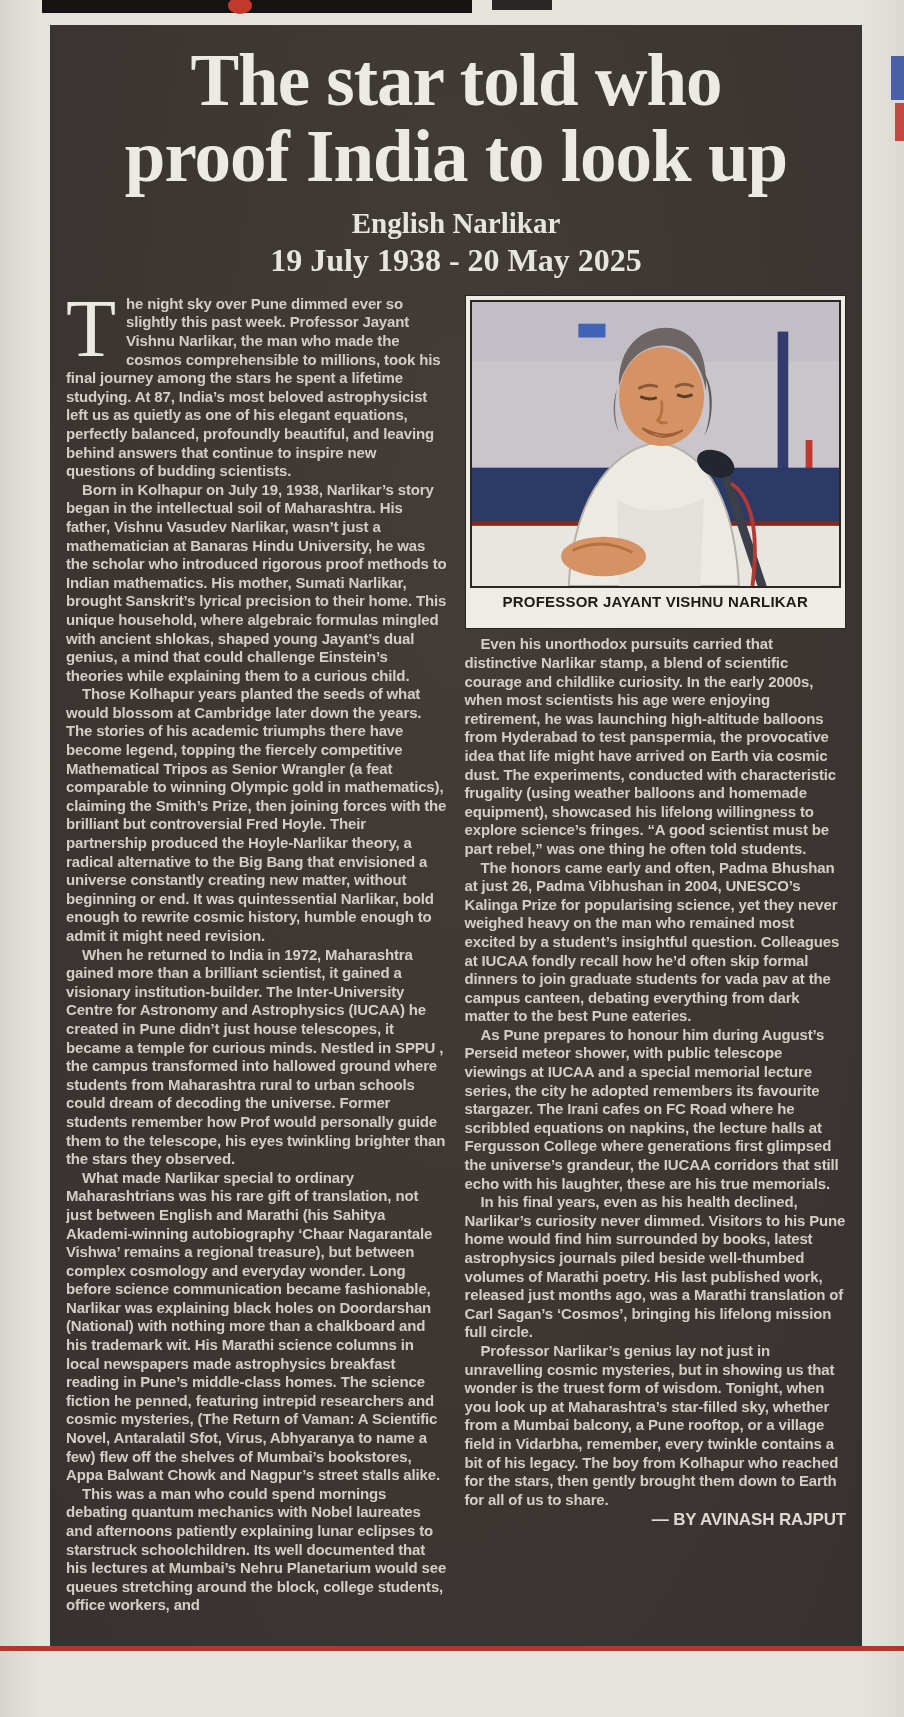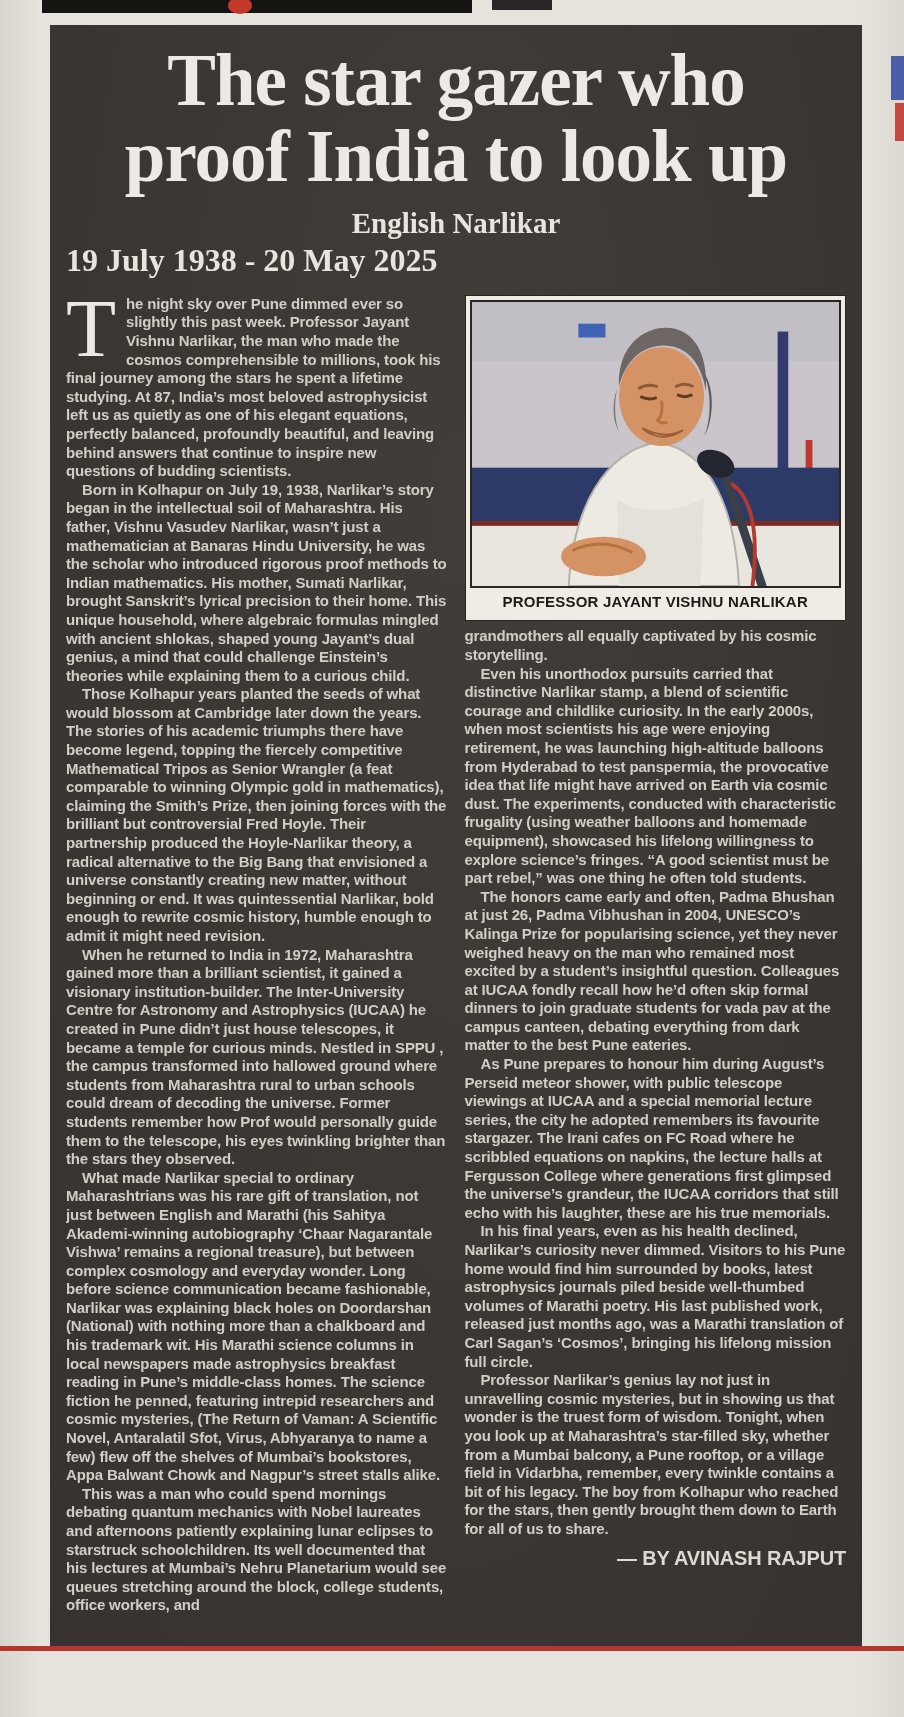--- a/index.html
+++ b/index.html
@@ -28,53 +28,53 @@
     font-family:"Liberation Serif", serif; font-weight:bold;
     font-size:73px; line-height:1.04; letter-spacing:-1px;
     text-align:center; color:#edeae5; margin-top:8px;
   }
   .sub-name {
     font-family:"Liberation Serif", serif; font-weight:bold;
     font-size:29px; text-align:center; color:#e8e4de; margin-top:12px;
   }
   .sub-dates {
     font-family:"Liberation Serif", serif; font-weight:bold;
-    font-size:32px; color:#e8e4de; margin-top:2px;
+    font-size:32px; text-align:center; color:#e8e4de; margin-top:2px;
   }
   .columns { display:flex; gap:17px; margin-top:16px; height:1388px; overflow:hidden; }
   .col { width:50%; font-size:15px; line-height:18.6px; font-weight:700; letter-spacing:-0.15px; color:#d3cdc6; }
   .col p { margin:0; }
   .col p.indent { text-indent:16px; }
   .dropcap {
     float:left; font-family:"Liberation Serif", serif; font-weight:400;
     font-size:82px; line-height:60px; padding:4px 10px 4px 0; color:#ece8e2;
   }
   .photo-frame {
-    background:#efece5; padding:5px 5px 4px 5px; margin:4px 0 8px 0;
+    background:#efece5; padding:5px 5px 12px 5px; margin:4px 0 8px 0;
     box-shadow:0 0 0 1px #28241f inset;
   }
   .photo-frame svg { display:block; border:2px solid #2a2622; box-sizing:border-box; width:100%; height:288px; }
   .photo-caption {
     text-align:center; font-weight:700; font-size:15px; letter-spacing:0.2px;
     color:#1d1a17; padding:5px 0 6px 0; background:#efece5;
   }
-  .byline { text-align:right; font-weight:700; font-size:20px; color:#ded9d3; margin-top:10px; }
+  .byline { text-align:right; font-weight:700; font-size:17px; color:#ded9d3; margin-top:2px; }
 </style>
 </head>
 <body>
 
 <div class="scan-top-bar"></div>
 <div class="red-dot"></div>
 <div class="scan-top-stub"></div>
 <div class="artifact-blue"></div>
 <div class="artifact-red"></div>
 
 <div class="article-block">
   <div class="headline">
-    <div>The star gazer who</div>
+    <div>The star told who</div>
     <div>proof India to look up</div>
   </div>
   <div class="sub-name">English Narlikar</div>
   <div class="sub-dates">19 July 1938 - 20 May 2025</div>
 
   <div class="columns">
     <div class="col">
       <p><span class="dropcap">T</span><span>he night sky over Pune dimmed ever so slightly this past week. Professor Jayant Vishnu Narlikar, the man who made the cosmos comprehensible to millions, took his final journey among the stars he spent a lifetime studying. At 87, India’s most beloved astrophysicist left us as quietly as one of his elegant equations, perfectly balanced, profoundly beautiful, and leaving behind answers that continue to inspire new questions of budding scientists.</span></p>
       <p class="indent">Born in Kolhapur on July 19, 1938, Narlikar’s story began in the intellectual soil of Maharashtra. His father, Vishnu Vasudev Narlikar, wasn’t just a mathematician at Banaras Hindu University, he was the scholar who introduced rigorous proof methods to Indian mathematics. His mother, Sumati Narlikar, brought Sanskrit’s lyrical precision to their home. This unique household, where algebraic formulas mingled with ancient shlokas, shaped young Jayant’s dual genius, a mind that could challenge Einstein’s theories while explaining them to a curious child.</p>
       <p class="indent">Those Kolhapur years planted the seeds of what would blossom at Cambridge later down the years. The stories of his academic triumphs there have become legend, topping the fiercely competitive Mathematical Tripos as Senior Wrangler (a feat comparable to winning Olympic gold in mathematics), claiming the Smith’s Prize, then joining forces with the brilliant but controversial Fred Hoyle. Their partnership produced the Hoyle-Narlikar theory, a radical alternative to the Big Bang that envisioned a universe constantly creating new matter, without beginning or end. It was quintessential Narlikar, bold enough to rewrite cosmic history, humble enough to admit it might need revision.</p>
@@ -108,21 +108,20 @@
           <path d="M196,100 q2,14 -4,20 q4,4 10,2" stroke="#b5713f" stroke-width="3" fill="none"></path>
           <path d="M176,128 q20,16 42,2 q-18,10 -42,-2 Z" fill="#fdfbf7" stroke="#9c5d35" stroke-width="2"></path>
           <ellipse cx="136" cy="258" rx="44" ry="20" fill="#d59365"></ellipse>
           <path d="M104,252 q30,-14 62,2" stroke="#b5713f" stroke-width="3" fill="none"></path>
           <path d="M300,288 L262,176" stroke="#3a3f4a" stroke-width="9" stroke-linecap="round"></path>
           <ellipse cx="252" cy="164" rx="20" ry="13" transform="rotate(22 252 164)" fill="#23262e"></ellipse>
           <path d="M268,184 C292,200 296,240 290,288" stroke="#b33a33" stroke-width="4" fill="none"></path>
         </svg>
         <figcaption class="photo-caption">PROFESSOR JAYANT VISHNU NARLIKAR</figcaption>
       </figure>
-      <p>grandmothers all equally captivated by his cosmic storytelling.</p>
       <p class="indent">Even his unorthodox pursuits carried that distinctive Narlikar stamp, a blend of scientific courage and childlike curiosity. In the early 2000s, when most scientists his age were enjoying retirement, he was launching high-altitude balloons from Hyderabad to test panspermia, the provocative idea that life might have arrived on Earth via cosmic dust. The experiments, conducted with characteristic frugality (using weather balloons and homemade equipment), showcased his lifelong willingness to explore science’s fringes. “A good scientist must be part rebel,” was one thing he often told students.</p>
       <p class="indent">The honors came early and often, Padma Bhushan at just 26, Padma Vibhushan in 2004, UNESCO’s Kalinga Prize for popularising science, yet they never weighed heavy on the man who remained most excited by a student’s insightful question. Colleagues at IUCAA fondly recall how he’d often skip formal dinners to join graduate students for vada pav at the campus canteen, debating everything from dark matter to the best Pune eateries.</p>
       <p class="indent">As Pune prepares to honour him during August’s Perseid meteor shower, with public telescope viewings at IUCAA and a special memorial lecture series, the city he adopted remembers its favourite stargazer. The Irani cafes on FC Road where he scribbled equations on napkins, the lecture halls at Fergusson College where generations first glimpsed the universe’s grandeur, the IUCAA corridors that still echo with his laughter, these are his true memorials.</p>
       <p class="indent">In his final years, even as his health declined, Narlikar’s curiosity never dimmed. Visitors to his Pune home would find him surrounded by books, latest astrophysics journals piled beside well-thumbed volumes of Marathi poetry. His last published work, released just months ago, was a Marathi translation of Carl Sagan’s ‘Cosmos’, bringing his lifelong mission full circle.</p>
       <p class="indent">Professor Narlikar’s genius lay not just in unravelling cosmic mysteries, but in showing us that wonder is the truest form of wisdom. Tonight, when you look up at Maharashtra’s star-filled sky, whether from a Mumbai balcony, a Pune rooftop, or a village field in Vidarbha, remember, every twinkle contains a bit of his legacy. The boy from Kolhapur who reached for the stars, then gently brought them down to Earth for all of us to share.</p>
       <div class="byline">— BY AVINASH RAJPUT</div>
     </div>
   </div>
 </div>
 

